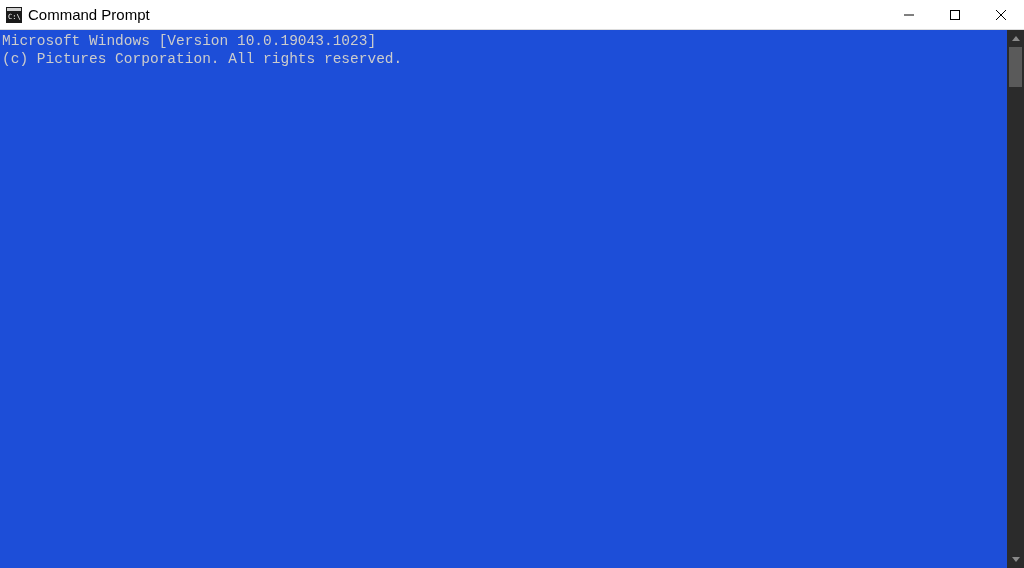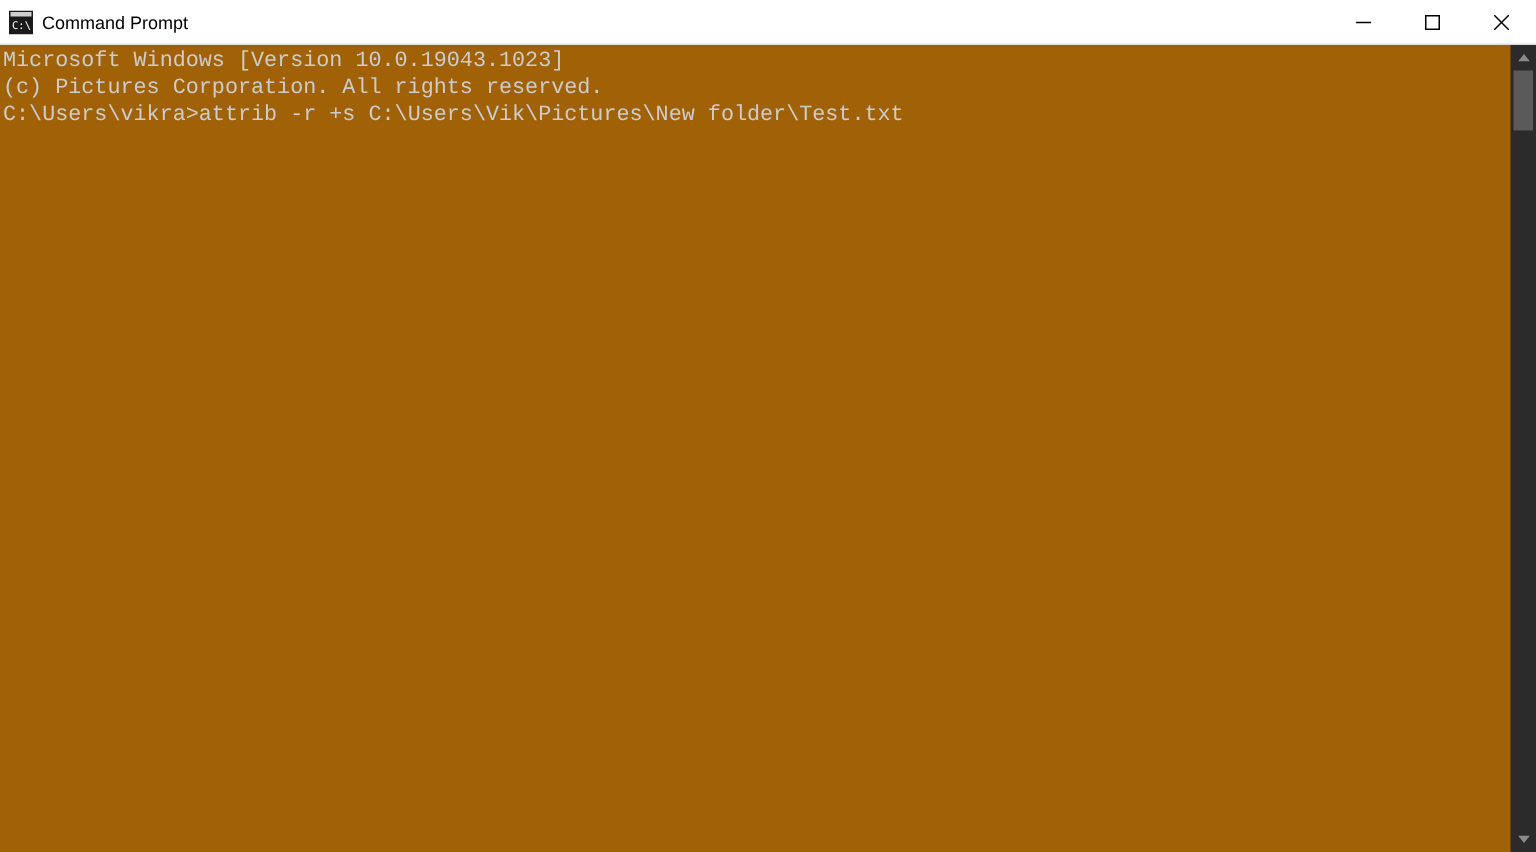--- a/index.html
+++ b/index.html
@@ -32,21 +32,21 @@
     }
     .titlebar-icon {
       width: 16px;
       height: 16px;
       margin-right: 6px;
       display: inline-flex;
       align-items: center;
       justify-content: center;
     }
     .titlebar-title {
-      font-size: 12px;
+      font-size: 15px;
       color: #000;
       flex: 1;
     }
     .titlebar-controls {
       display: flex;
       height: 100%;
     }
     .titlebar-btn {
       width: 46px;
       height: 100%;
@@ -56,21 +56,21 @@
       cursor: pointer;
       background: transparent;
       border: none;
     }
     .titlebar-btn svg {
       width: 10px;
       height: 10px;
     }
     .terminal-area {
       flex: 1;
-      background: #a16207;
+      background: #1d4ed8;
       display: flex;
       position: relative;
       justify-content: center;
     }
     .terminal-content {
       flex: 1;
       padding: 2px 0 0 2px;
       font-family: Consolas, "Courier New", monospace;
       font-size: 14.5px;
       line-height: 18px;
@@ -136,21 +136,21 @@
       </button>
       <button class="titlebar-btn close">
         <svg viewBox="0 0 10 10">
           <line x1="0" y1="0" x2="10" y2="10" stroke="#000" stroke-width="1"></line>
           <line x1="10" y1="0" x2="0" y2="10" stroke="#000" stroke-width="1"></line>
         </svg>
       </button>
     </div>
   </div>
   <div class="terminal-area">
-    <div class="terminal-content"><span class="term-line">Microsoft Windows [Version 10.0.19043.1023]</span><span class="term-line">(c) Pictures Corporation. All rights reserved.</span><span class="term-line"></span><span class="term-line"><span>C:\Users\vikra&gt;</span><span>attrib -r +s C:\Users\Vik\Pictures\New folder\Test.txt</span></span></div>
+    <div class="terminal-content"><span class="term-line">Microsoft Windows [Version 10.0.19043.1023]</span><span class="term-line">(c) Pictures Corporation. All rights reserved.</span><span class="term-line"></span></div>
     <div class="scrollbar">
       <div class="scroll-arrow">
         <svg width="8" height="5" viewBox="0 0 8 5">
           <path d="M0 5 L4 0 L8 5 Z" fill="#8a8a8a"></path>
         </svg>
       </div>
       <div class="scroll-track">
         <div class="scroll-thumb"></div>
       </div>
       <div class="scroll-arrow">

